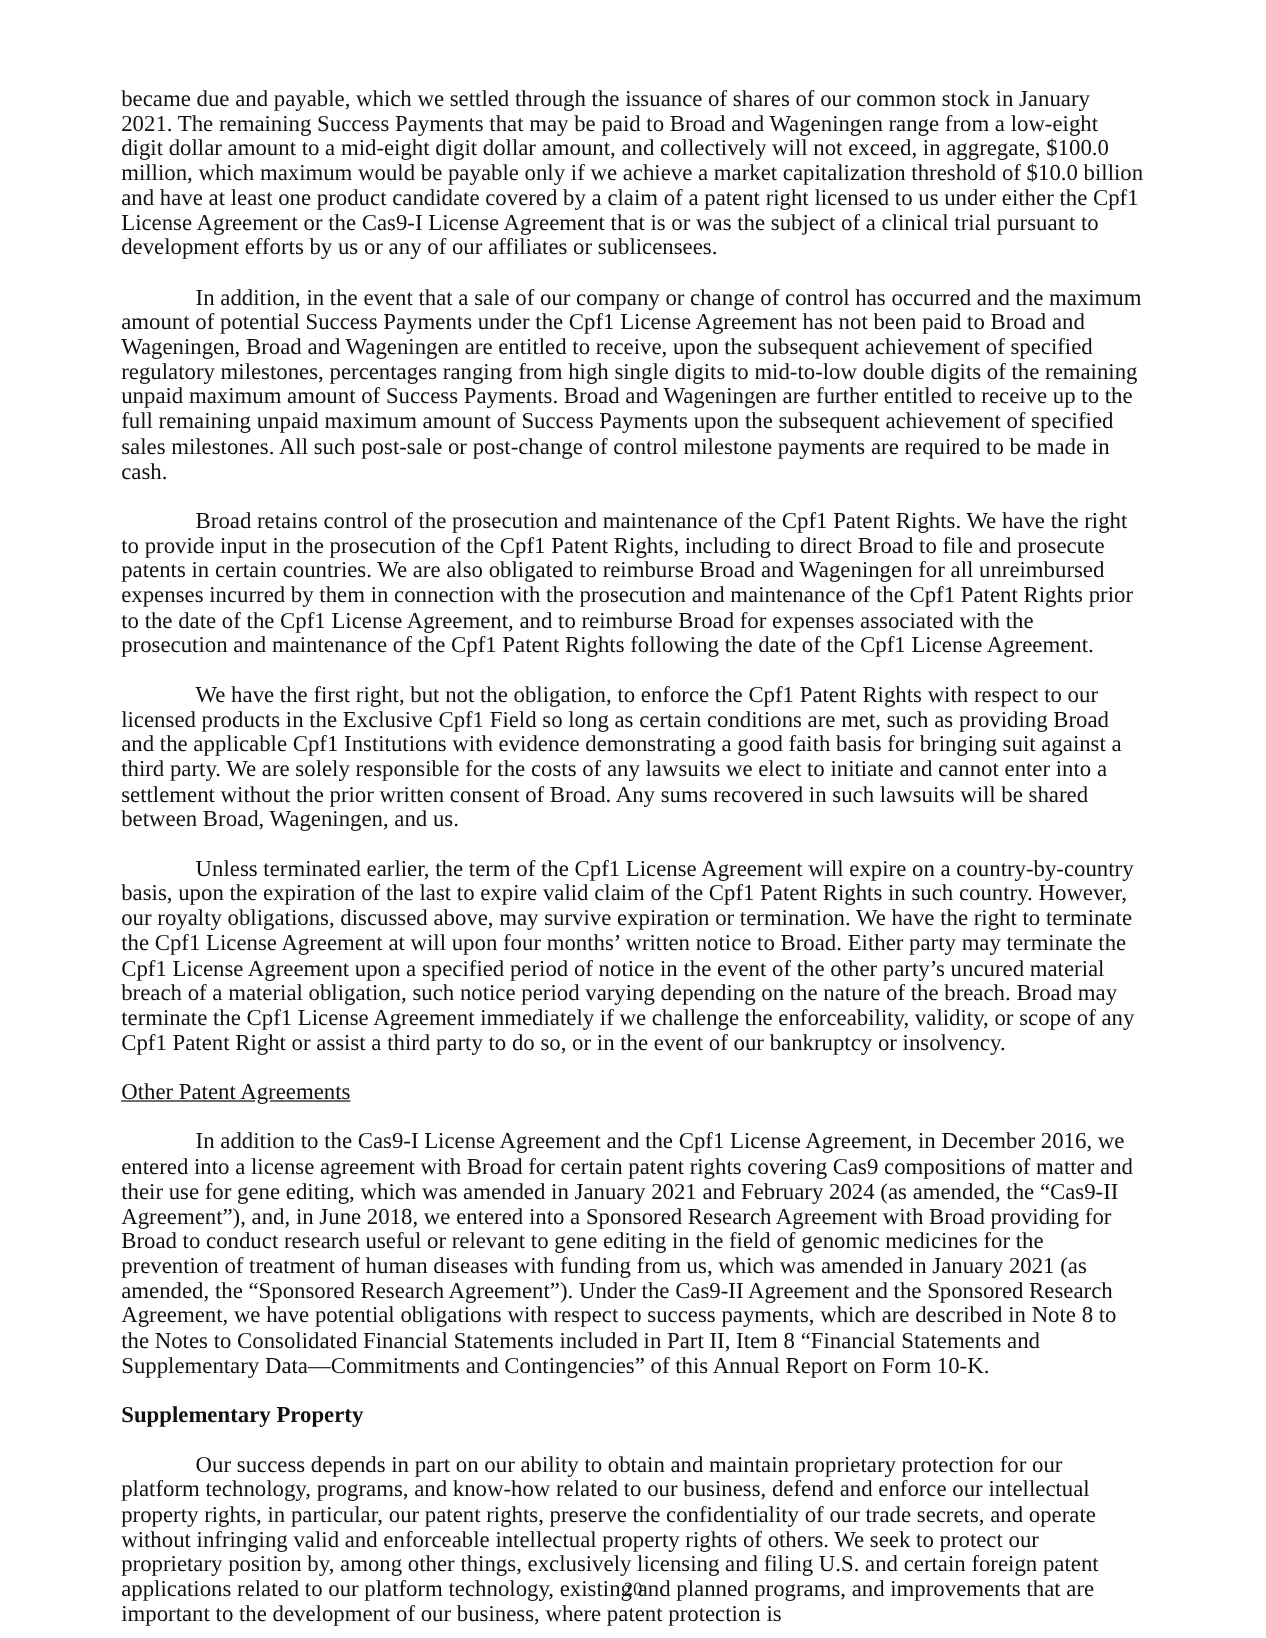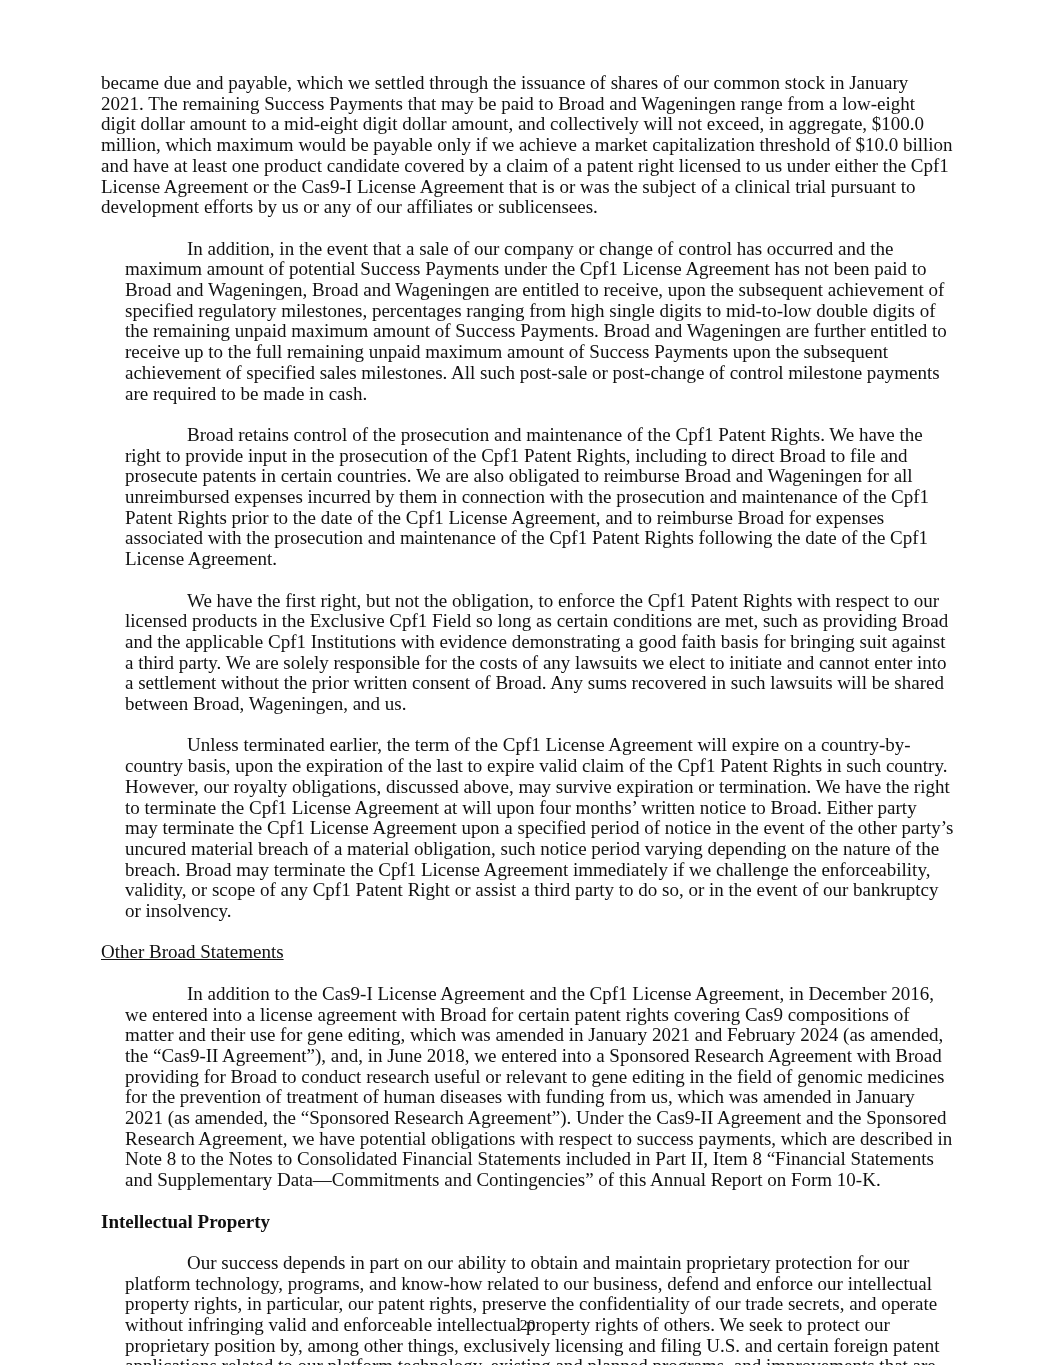--- a/index.html
+++ b/index.html
@@ -3,36 +3,36 @@
   <meta charset="utf-8">
   <style>
     html, body { margin: 0; padding: 0; background: #ffffff; }
     body { width: 1055px; height: 1365px; position: relative; overflow: hidden; }
     .page {
       position: absolute; left: 101px; top: 73px; width: 853px;
       font-family: "Liberation Serif", "DejaVu Serif", serif;
       font-size: 19px; line-height: 20.7px; color: #111111;
     }
     .para { margin: 0 0 20.7px 0; text-align: left; }
-    .indent { text-indent: 62px; margin-left: 24px; }
+    .indent { text-indent: 62px; }
     .subhead { margin: 0 0 20.7px 0; text-decoration: underline; }
     .heading { margin: 0 0 20.7px 0; font-weight: bold; }
     .page-number {
       position: absolute; top: 1316px; left: 0; width: 1055px; text-align: center;
       font-family: "Liberation Serif", "DejaVu Serif", serif; font-size: 15.6px; color: #111111;
     }
   </style>
 </head>
 <body>
 
 <div class="page">
   <p class="para">became due and payable, which we settled through the issuance of shares of our common stock in January 2021. The remaining Success Payments that may be paid to Broad and Wageningen range from a low-eight digit dollar amount to a mid-eight digit dollar amount, and collectively will not exceed, in aggregate, $100.0 million, which maximum would be payable only if we achieve a market capitalization threshold of $10.0 billion and have at least one product candidate covered by a claim of a patent right licensed to us under either the Cpf1 License Agreement or the Cas9-I License Agreement that is or was the subject of a clinical trial pursuant to development efforts by us or any of our affiliates or sublicensees.</p>
   <p class="para indent">In addition, in the event that a sale of our company or change of control has occurred and the maximum amount of potential Success Payments under the Cpf1 License Agreement has not been paid to Broad and Wageningen, Broad and Wageningen are entitled to receive, upon the subsequent achievement of specified regulatory milestones, percentages ranging from high single digits to mid-to-low double digits of the remaining unpaid maximum amount of Success Payments. Broad and Wageningen are further entitled to receive up to the full remaining unpaid maximum amount of Success Payments upon the subsequent achievement of specified sales milestones. All such post-sale or post-change of control milestone payments are required to be made in cash.</p>
   <p class="para indent">Broad retains control of the prosecution and maintenance of the Cpf1 Patent Rights. We have the right to provide input in the prosecution of the Cpf1 Patent Rights, including to direct Broad to file and prosecute patents in certain countries. We are also obligated to reimburse Broad and Wageningen for all unreimbursed expenses incurred by them in connection with the prosecution and maintenance of the Cpf1 Patent Rights prior to the date of the Cpf1 License Agreement, and to reimburse Broad for expenses associated with the prosecution and maintenance of the Cpf1 Patent Rights following the date of the Cpf1 License Agreement.</p>
   <p class="para indent">We have the first right, but not the obligation, to enforce the Cpf1 Patent Rights with respect to our licensed products in the Exclusive Cpf1 Field so long as certain conditions are met, such as providing Broad and the applicable Cpf1 Institutions with evidence demonstrating a good faith basis for bringing suit against a third party. We are solely responsible for the costs of any lawsuits we elect to initiate and cannot enter into a settlement without the prior written consent of Broad. Any sums recovered in such lawsuits will be shared between Broad, Wageningen, and us.</p>
   <p class="para indent">Unless terminated earlier, the term of the Cpf1 License Agreement will expire on a country-by-country basis, upon the expiration of the last to expire valid claim of the Cpf1 Patent Rights in such country. However, our royalty obligations, discussed above, may survive expiration or termination. We have the right to terminate the Cpf1 License Agreement at will upon four months’ written notice to Broad. Either party may terminate the Cpf1 License Agreement upon a specified period of notice in the event of the other party’s uncured material breach of a material obligation, such notice period varying depending on the nature of the breach. Broad may terminate the Cpf1 License Agreement immediately if we challenge the enforceability, validity, or scope of any Cpf1 Patent Right or assist a third party to do so, or in the event of our bankruptcy or insolvency.</p>
-  <p class="subhead">Other Broad Statements</p>
+  <p class="subhead">Other Patent Agreements</p>
   <p class="para indent">In addition to the Cas9-I License Agreement and the Cpf1 License Agreement, in December 2016, we entered into a license agreement with Broad for certain patent rights covering Cas9 compositions of matter and their use for gene editing, which was amended in January 2021 and February 2024 (as amended, the “Cas9-II Agreement”), and, in June 2018, we entered into a Sponsored Research Agreement with Broad providing for Broad to conduct research useful or relevant to gene editing in the field of genomic medicines for the prevention of treatment of human diseases with funding from us, which was amended in January 2021 (as amended, the “Sponsored Research Agreement”). Under the Cas9-II Agreement and the Sponsored Research Agreement, we have potential obligations with respect to success payments, which are described in Note 8 to the Notes to Consolidated Financial Statements included in Part II, Item 8 “Financial Statements and Supplementary Data—Commitments and Contingencies” of this Annual Report on Form 10-K.</p>
-  <p class="heading">Intellectual Property</p>
+  <p class="heading">Supplementary Property</p>
   <p class="para indent">Our success depends in part on our ability to obtain and maintain proprietary protection for our platform technology, programs, and know-how related to our business, defend and enforce our intellectual property rights, in particular, our patent rights, preserve the confidentiality of our trade secrets, and operate without infringing valid and enforceable intellectual property rights of others. We seek to protect our proprietary position by, among other things, exclusively licensing and filing U.S. and certain foreign patent applications related to our platform technology, existing and planned programs, and improvements that are important to the development of our business, where patent protection is</p>
 </div>
 
 <div class="page-number">20</div>
 
 </body></html>

